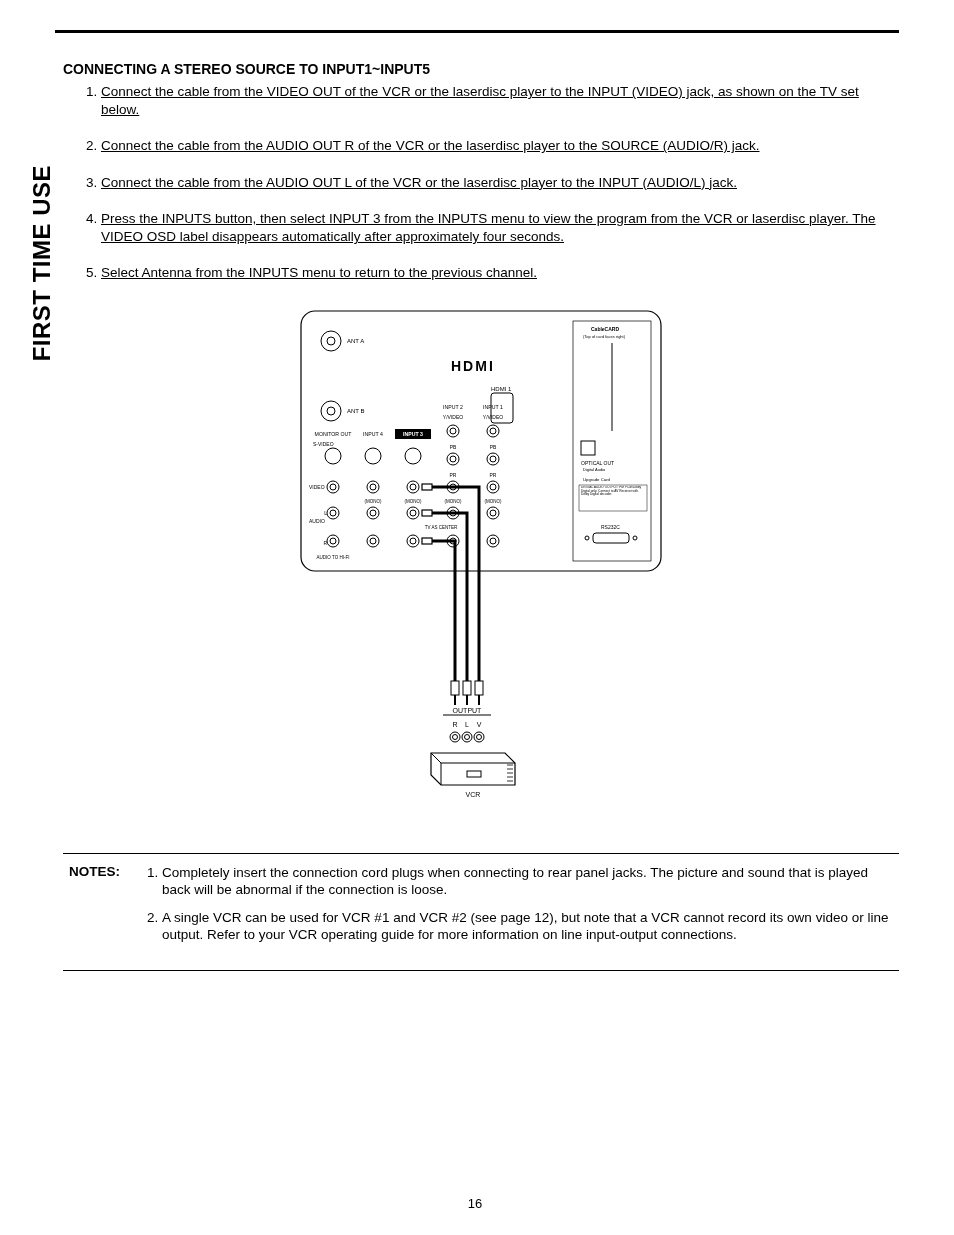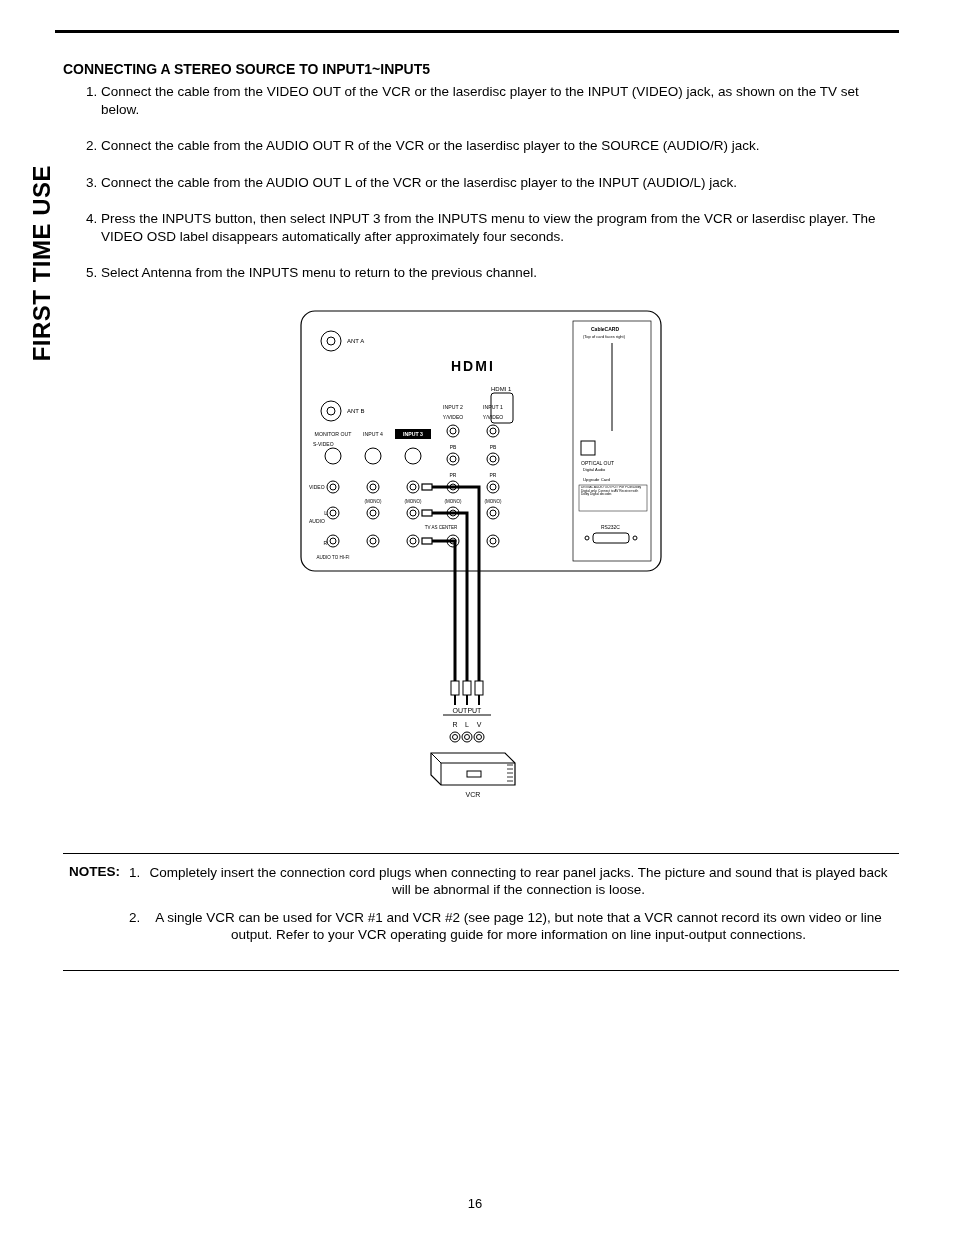--- a/index.html
+++ b/index.html
@@ -9,27 +9,27 @@
   .header { display: flex; align-items: flex-end; justify-content: space-between; margin-bottom: 4px; }
   .tv-icon { width: 56px; height: 44px; }
   .title { font-size: 28px; font-weight: bold; letter-spacing: 0.5px; text-align: right; flex: 1; }
   .hr { border: none; border-top: 3px solid #000; margin-bottom: 28px; }
 
   .side-tab { position: absolute; left: 28px; top: 165px; transform: rotate(-90deg); transform-origin: left top; font-weight: bold; font-size: 24px; letter-spacing: 0.5px; white-space: nowrap; }
   .side-tab-inner { transform: translateX(-100%); display: inline-block; }
 
   .content { margin-left: 8px; }
   .subhead { font-weight: bold; font-size: 14px; margin-bottom: 6px; }
-  ol.steps { list-style: decimal; padding-left: 38px; }
+  ol.steps { list-style: decimal; padding-left: 38px; text-decoration: underline; }
   ol.steps li { font-size: 13.5px; line-height: 1.35; margin-bottom: 18px; }
 
   .diagram-wrap { width: 380px; margin: 10px auto 28px auto; }
   .diagram { width: 100%; }
 
-  .notes-box { border-top: 1px solid #000; border-bottom: 1px solid #000; padding: 10px 6px; margin-top: 8px; display: flex; font-size: 13.5px; text-align: center; }
+  .notes-box { border-top: 1px solid #000; border-bottom: 1px solid #000; padding: 10px 6px; margin-top: 8px; display: flex; gap: 18px; font-size: 13.5px; }
   .notes-label { font-weight: bold; white-space: nowrap; padding-top: 0; }
   .notes-list { list-style: decimal; padding-left: 24px; flex: 1; }
   .notes-list li { margin-bottom: 10px; line-height: 1.3; }
   .notes-list li:last-child { margin-bottom: 16px; }
 
   .pagenum { position: absolute; bottom: 24px; left: 0; right: 4px; text-align: center; font-size: 13px; }
 </style>
 </head>
 <body>
 

